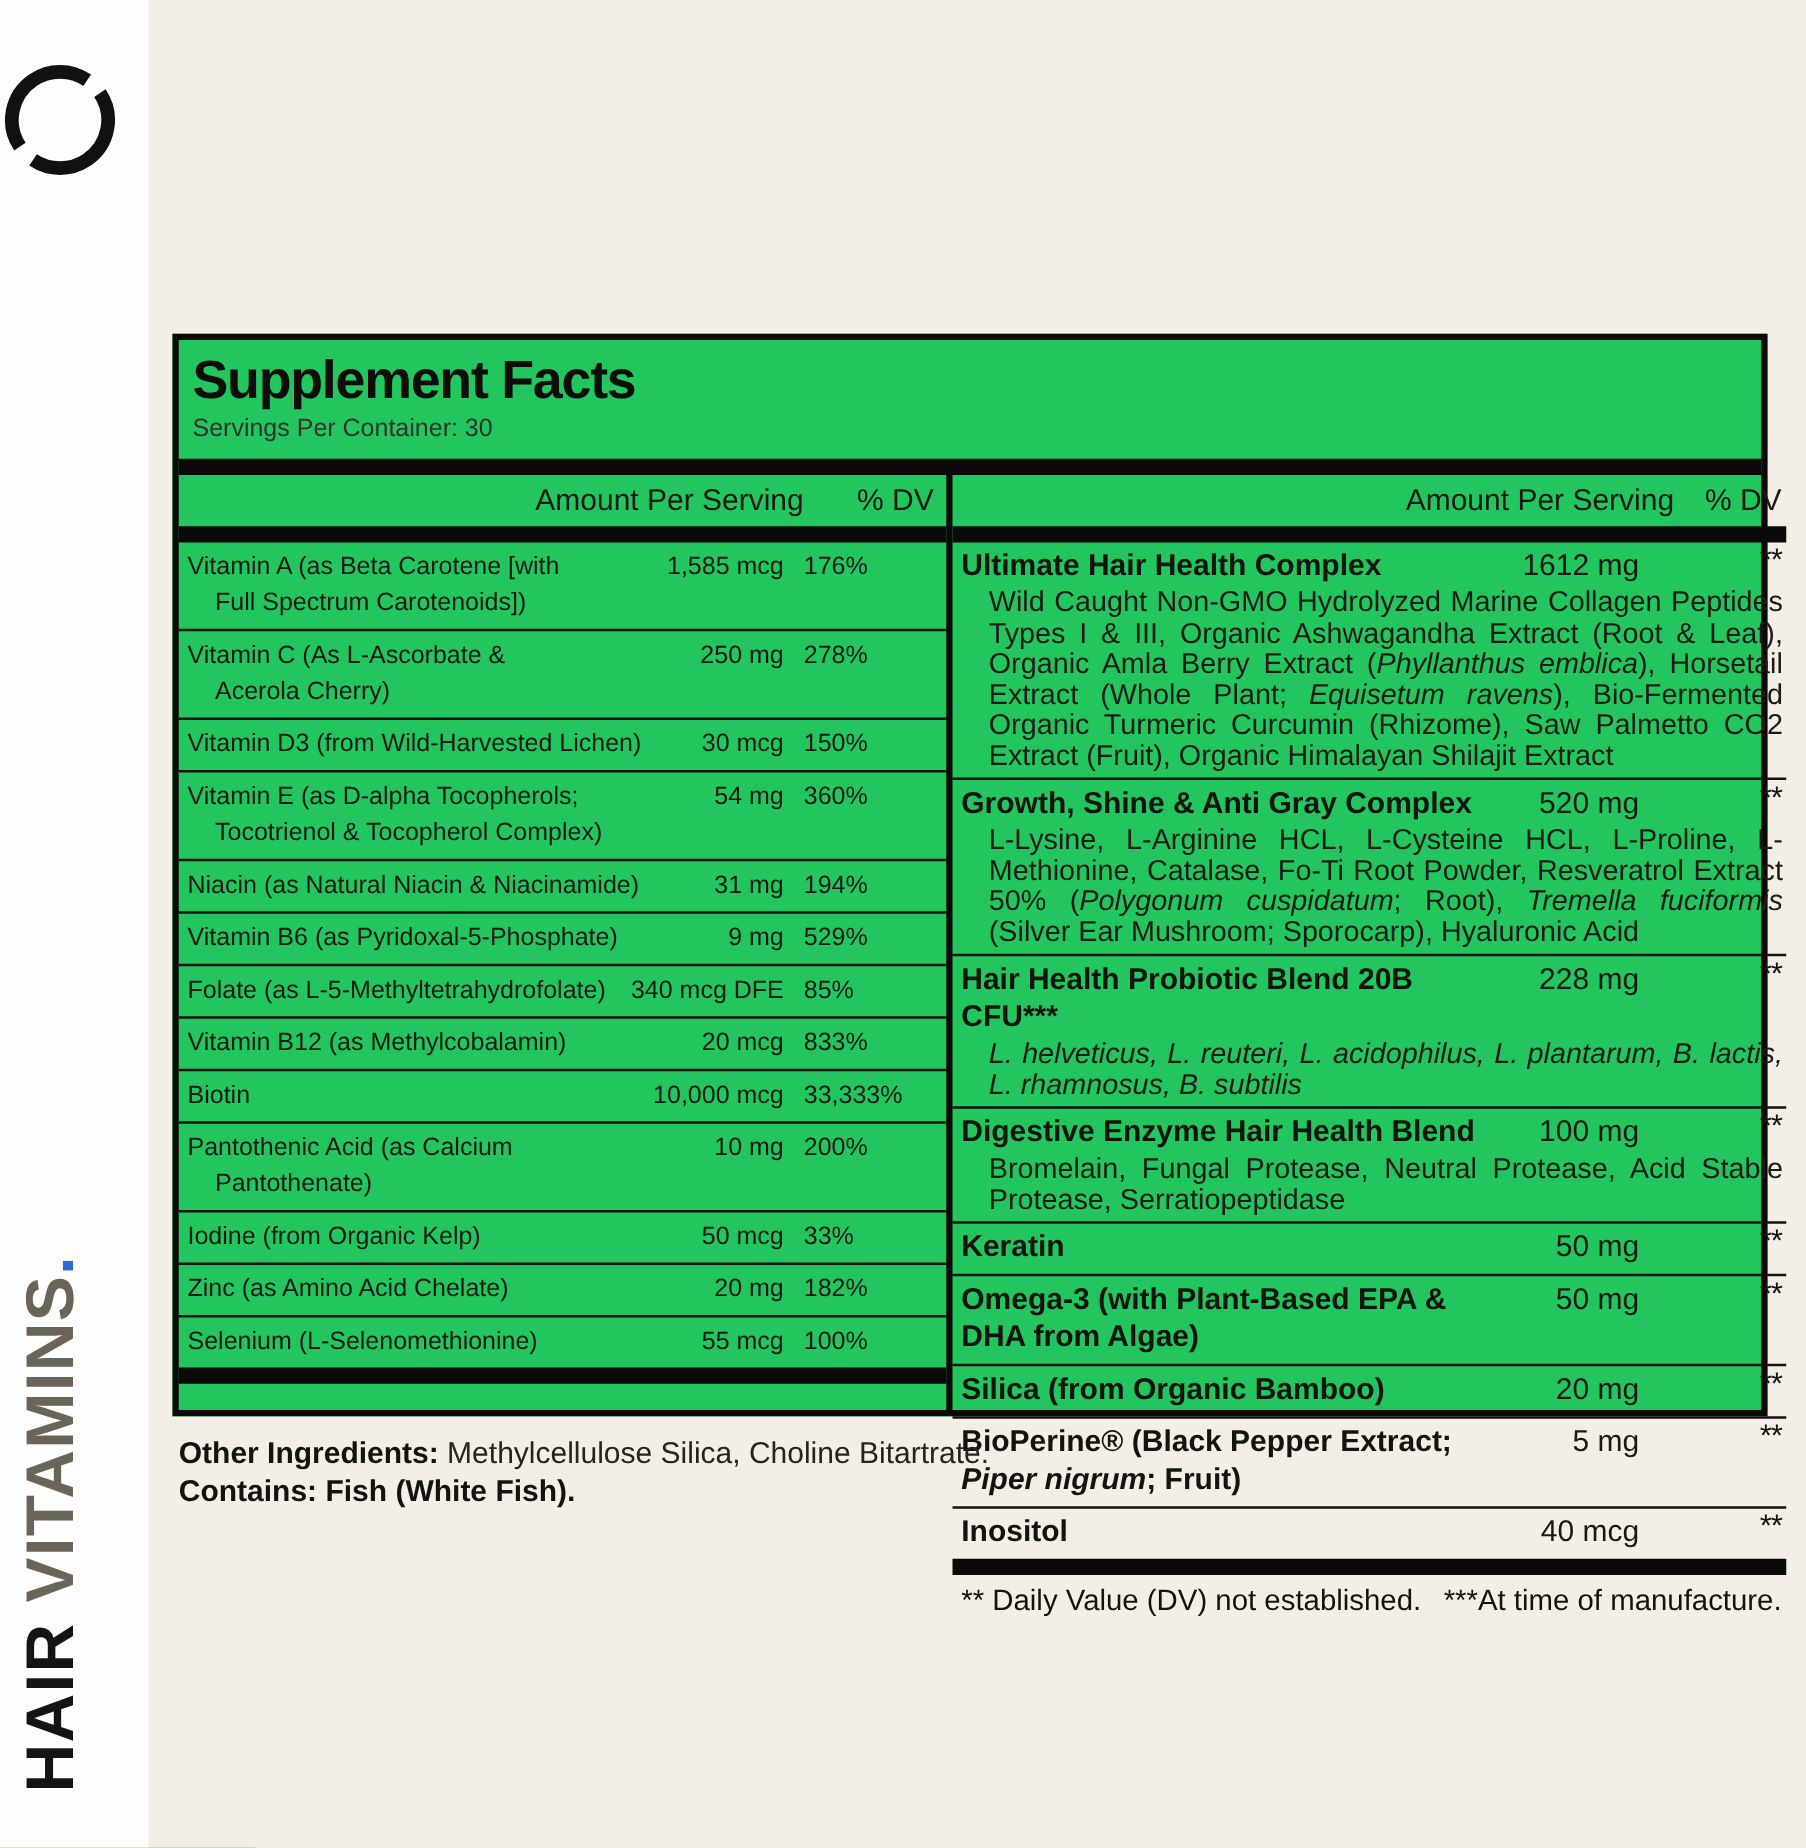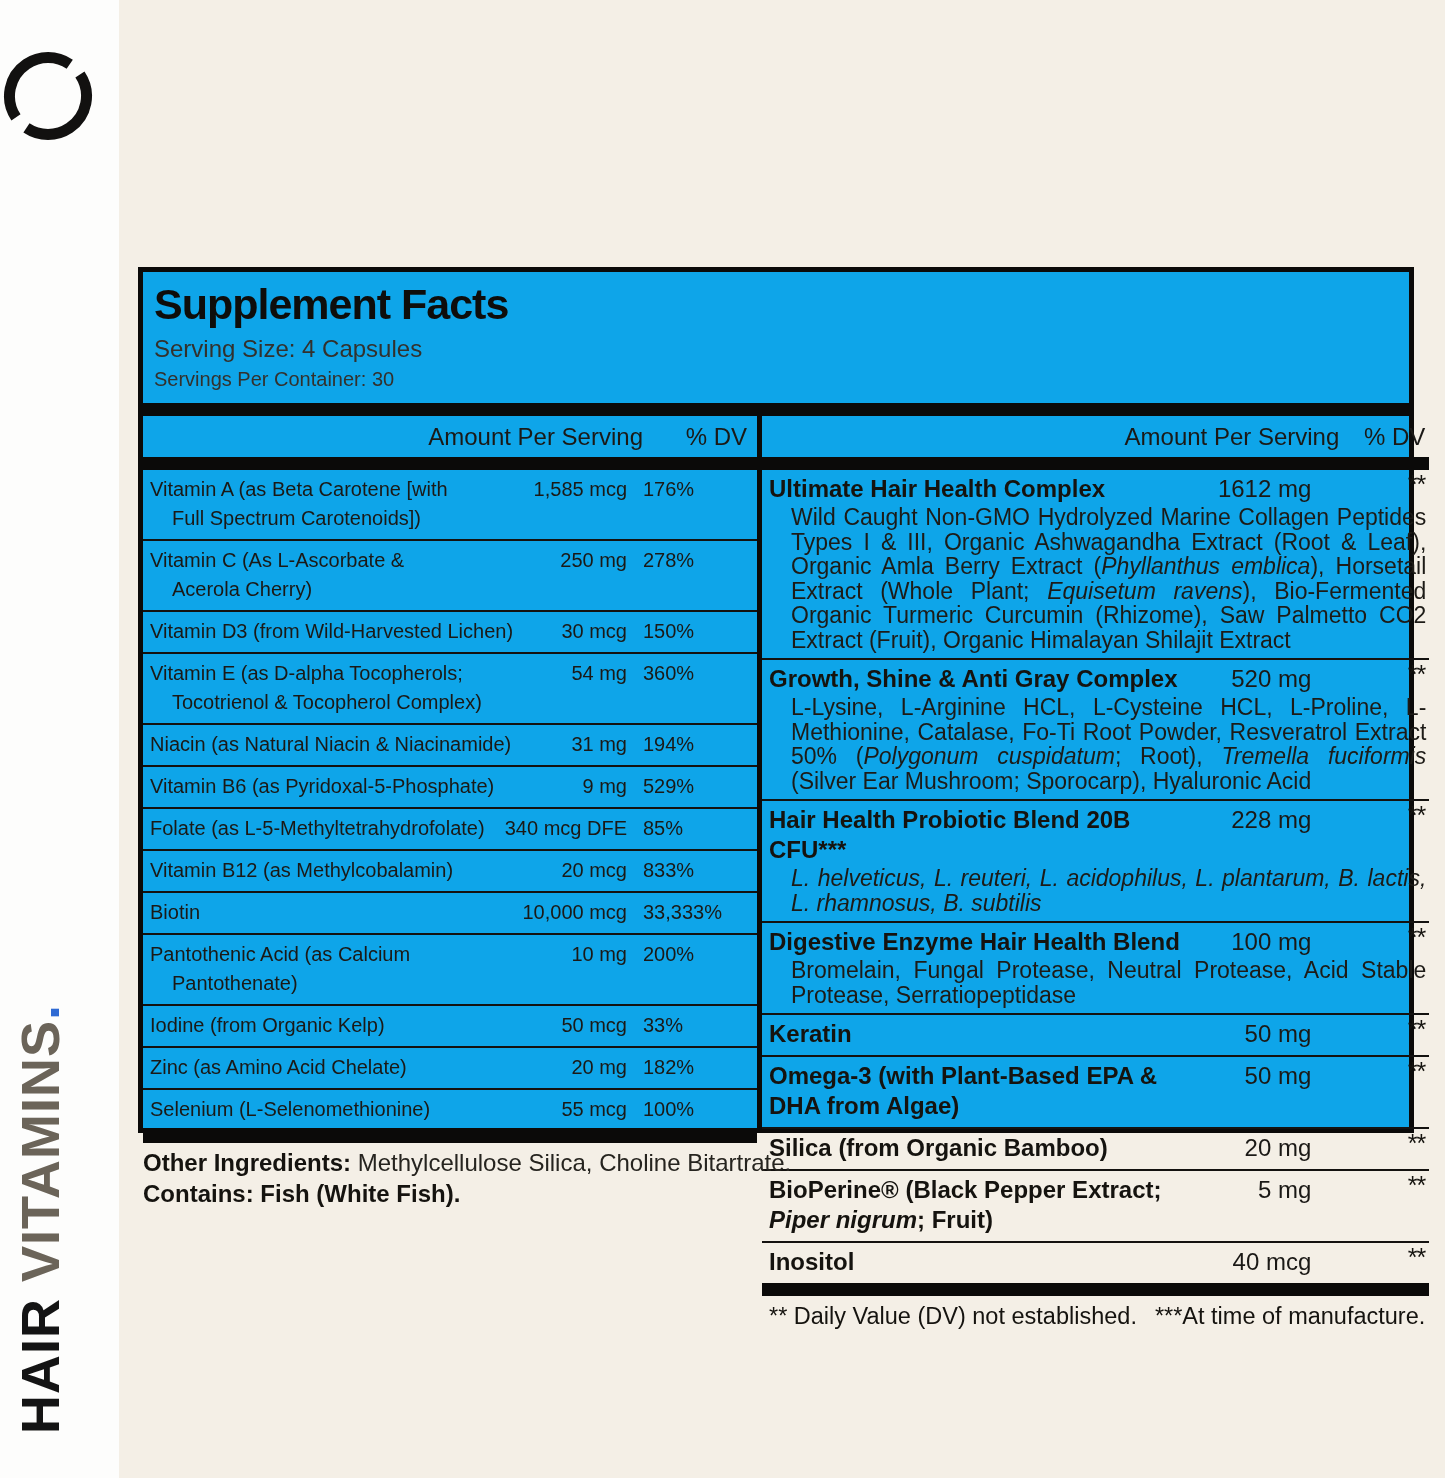--- a/index.html
+++ b/index.html
@@ -10,21 +10,21 @@
   .strip{position:absolute; left:0; top:0; width:119px; height:1478px; background:#fdfdfc;}
   .logo{position:absolute; left:2px; top:49px;}
   .brand{position:absolute; left:12px; top:1434px; transform:rotate(-90deg); transform-origin:0 0;
          white-space:nowrap; font-size:54px; font-weight:bold; letter-spacing:1px; line-height:56px;}
   .brand .b-black{color:#141414;}
   .brand .b-gray{}
   .brand .b-dot{}
 
   
   .panel{position:absolute; left:138px; top:267px; width:1276px; height:866px; box-sizing:border-box;
-         border:5px solid #0b0a09; background:#0ea5e9; display:flex; flex-direction:column; color:#16140f;}
+         border:5px solid #0b0a09; background:#22c55e; display:flex; flex-direction:column; color:#16140f;}
   .panel-head{padding:8px 10px 0 11px;}
   .sf-title{font-size:43px; font-weight:800; letter-spacing:-1px; line-height:48px; color:#0e0d0b;}
   .serving{font-size:24px; line-height:30px; color:#33312d; margin-top:6px;}
   .serving2{font-size:20px; line-height:30px; color:#33312d;}
   .bar{height:13px; background:#0b0a09; flex:0 0 auto;}
   .topbar{margin-top:9px;}
   .cols{flex:1 1 auto; display:flex; align-items:stretch; min-height:0;}
   .col-left{width:614px; flex:0 0 auto; display:flex; flex-direction:column;}
   .vdiv{width:5px; background:#0b0a09; flex:0 0 auto;}
   .col-right{flex:1 1 auto; display:flex; flex-direction:column;}
@@ -68,21 +68,20 @@
       <circle cx="46" cy="47" r="38.5" fill="none" stroke="#121110" stroke-width="11" stroke-dasharray="106 15" transform="rotate(-34 46 47)"></circle>
     </svg>
     <div class="brand">
       <span class="b-black">HAIR</span><span class="b-gray" style="color: rgb(107, 100, 89);"> VITAMINS</span><span class="b-dot" style="color: rgb(47, 106, 211);">.</span>
     </div>
   </div>
 
   <div class="panel">
     <div class="panel-head">
       <div class="sf-title">Supplement Facts</div>
-      <div class="serving">Serving Size: 4 Capsules</div>
       <div class="serving2">Servings Per Container: 30</div>
     </div>
     <div class="bar topbar"></div>
 
     <div class="cols">
 
       <div class="col-left">
         <div class="hdr">
           <span class="hamt">Amount Per Serving</span>
           <span class="hdv">% DV</span>

